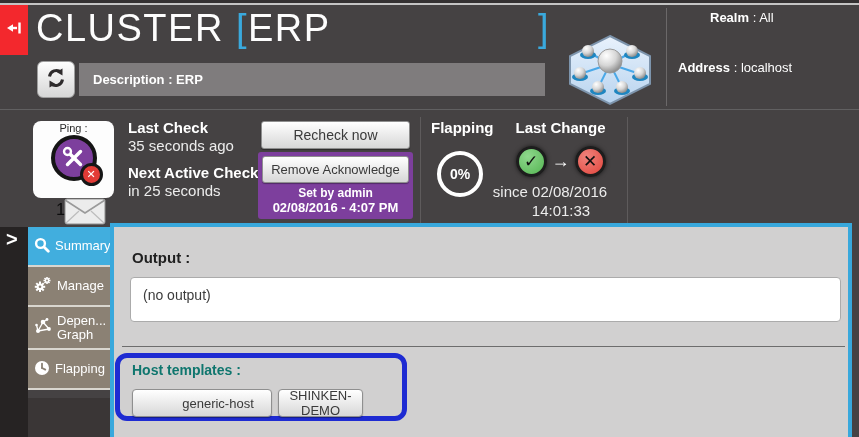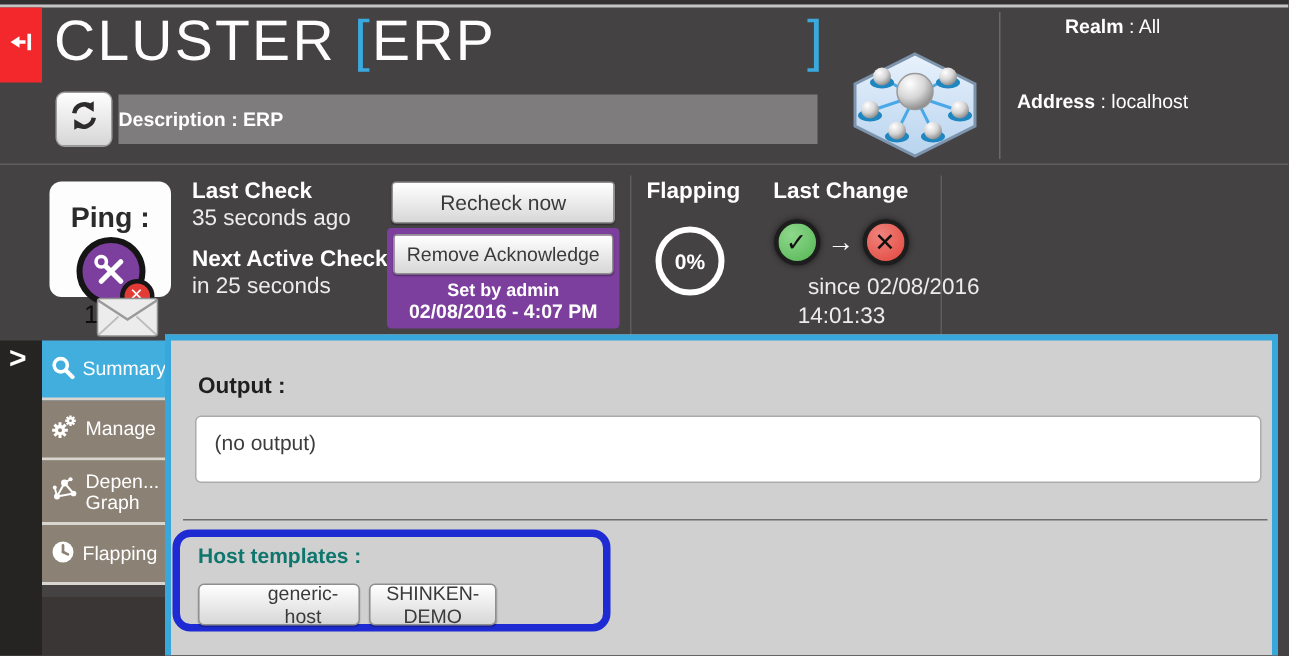--- a/index.html
+++ b/index.html
@@ -33,41 +33,41 @@
   .refresh-btn {
     left:37px; top:61px; width:38px; height:37px;
     background:linear-gradient(#fefefe,#d6d6d6);
     border:1px solid #9e9e9e; border-radius:6px;
     display:flex; align-items:center; justify-content:center; cursor:pointer;
   }
 
   .desc-bar {
     left:79px; top:63px; width:466px; height:33px;
     background:#7f7c7d; color:#fff; font-size:13px; font-weight:bold;
-    line-height:33px; 
+    line-height:33px; padding-left:14px;
   }
 
   .cluster-icon { left:560px; top:34px; }
 
   .v-div { width:1px; background:#6b6869; }
   .hdr-div { left:666px; top:8px; height:98px; }
 
   .kv { font-size:13px; color:#fff; white-space:nowrap; }
   .kv b { font-weight:bold; }
   .realm-line { left:678px; top:10px;padding-left:32px; }
   .address-line { left:678px; top:60px; }
 
   .row-line { top:109px; left:0; width:859px; height:1px; background:#616061; }
 
   
   .ping-box {
     left:33px; top:121px; width:81px; height:77px;
     background:#fdfdfd; border-radius:8px; text-align:center;
   }
-  .ping-label { color:#2b2b2b; font-size:19px; margin-top:14px;font-weight:bold; }
+  .ping-label { color:#2b2b2b; font-size:11px; margin-top:1px; }
   .ping-circle {
     width:46px; height:46px; margin:1px auto 0; border-radius:50%;
     background:#7d3f9d; border:4px solid #151515; position:relative;
     display:flex; align-items:center; justify-content:center;
   }
   .ping-badge {
     position:absolute; right:-10px; bottom:-9px; width:23px; height:23px;
     background:#e23b36; border:3px solid #161616; border-radius:50%;
     color:#fff; font-size:11px; font-weight:bold; line-height:17px; text-align:center;
   }
@@ -109,21 +109,21 @@
   .lc-icons { left:503px; top:146px; width:115px; display:flex; align-items:center; justify-content:center; gap:5px; }
   .state-dot {
     width:31px; height:31px; border-radius:50%; border:3px solid #1d1d1d;
     display:flex; align-items:center; justify-content:center;
     font-size:17px; font-weight:bold; color:#101010;
     box-shadow:0 0 4px rgba(0,0,0,0.6);
   }
   .state-ok { background:radial-gradient(circle at 35% 30%, #8fd88d, #54b552); }
   .state-crit { background:radial-gradient(circle at 35% 30%, #ef837c, #e2453c); }
   .lc-arrow { color:#fff; font-size:18px; font-weight:bold; }
-  .lc-since { left:513px; top:183px; width:140px; text-align:right; }
+  .lc-since { left:480px; top:183px; width:140px; text-align:center; }
   .lc-time  { left:491px; top:202px; width:140px; text-align:center; }
 
   
   .side-strip { left:0; top:227px; width:28px; height:210px; background:#262323; }
   .side-chevron { left:6px; top:228px; color:#fff; font-size:20px; font-weight:bold; cursor:pointer; }
   .tabs { left:28px; top:227px; width:82px; }
   .tab {
     height:40px; background:#8b8174; color:#fff; font-size:13px;
     display:flex; align-items:center; gap:5px; padding-left:6px;
     border-bottom:2px solid #d9d6cf; cursor:pointer;
@@ -147,21 +147,21 @@
     padding:9px 12px; font-size:14px; color:#3c3c3c;
   }
   .content-div { left:8px; top:119px; width:723px; height:1px; background:#6d6d6d; }
   .blue-rect {
     left:1px; top:126px; width:292px; height:68px;
     border:5px solid #1e2bd2; border-radius:12px;
   }
   .ht-label { left:18px; top:135px; font-size:14px; font-weight:bold; color:#0f766e; }
   .tpl-row { left:18px; top:162px; display:flex; gap:6px; }
   .tpl-btn { height:28px; font-size:13px; border-radius:4px; padding:0 12px; }
-  .tpl-btn.g { width:108px;padding-left:44px; }
+  .tpl-btn.g { width:140px;padding-left:44px; }
   .tpl-btn.s { width:85px; }
 </style>
 </head>
 <body>
 
 <div class="abs top-strip"></div>
 <div class="abs top-line"></div>
 
 <div class="abs red-tab">
   <span>

